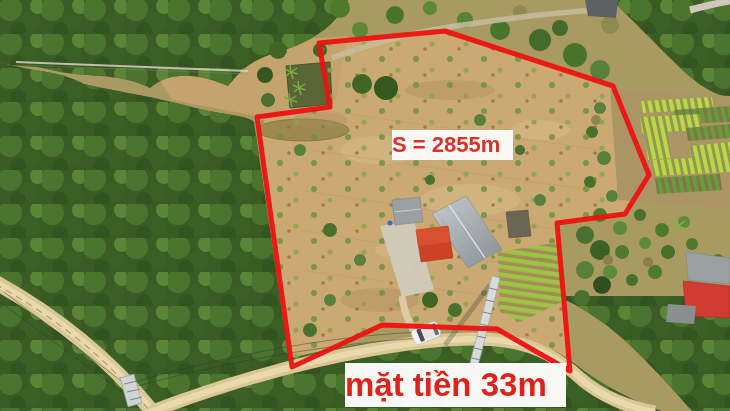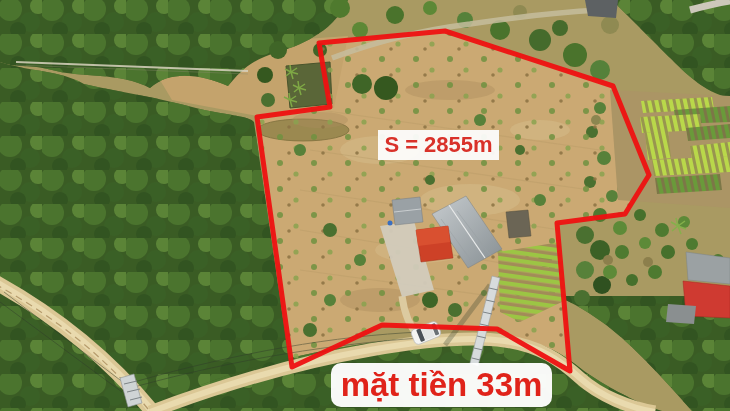--- a/index.html
+++ b/index.html
@@ -1,20 +1,20 @@
 <!DOCTYPE html>
 <html><head>
 <meta charset="utf-8">
 <style>
   html,body{margin:0;padding:0;background:#222;}
   .stage{position:relative;width:730px;height:411px;overflow:hidden;
          font-family:"Liberation Sans",sans-serif;}
   .stage svg{position:absolute;left:0;top:0;}
-  .overlay-label{position:absolute;display:flex;align-items:center;justify-content:center;
-         font-weight:bold;white-space:nowrap;}
+  .overlay-label{position:absolute;display:flex;align-items:center;justify-content:flex-start;
+         font-weight:bold;white-space:nowrap;margin-left:14px;}
   .area-label{left:378px;top:130px;width:121px;height:30px;font-size:22px;
          background:rgba(253,253,253,.94);}
   .frontage-label{left:331px;top:363px;width:221px;height:44px;font-size:33px;
          background:rgba(255,255,255,.96);}
 </style>
 </head>
 <body>
 
 <div class="stage">
 <svg width="730" height="411" viewBox="0 0 730 411">
@@ -240,16 +240,16 @@
     <rect x="8" y="-6" width="4" height="12" rx="1" fill="#6a7175"></rect>
     <rect x="-3" y="-6.5" width="10" height="13" fill="#e3e5e4"></rect>
   </g>
 
   <polygon fill="none" stroke-linejoin="round" stroke-linecap="round" opacity=".95" points="319,43 445,31 613,86 649,175 625,214 557,223 563,290 570,371 497,329 382,325 292,367 257,117 330,107" stroke="#ee1111" stroke-width="5"></polygon>
 </svg>
 
 <div class="overlay-label area-label" style="color: rgb(217, 49, 41);">
   <span>S = 2855m</span>
 </div>
-<div class="overlay-label frontage-label" style="color: rgb(224, 35, 26); border-radius: 10px;">
+<div class="overlay-label frontage-label" style="color: rgb(224, 35, 26);">
   <span>mặt tiền 33m</span>
 </div>
 </div>
 
 </body></html>

